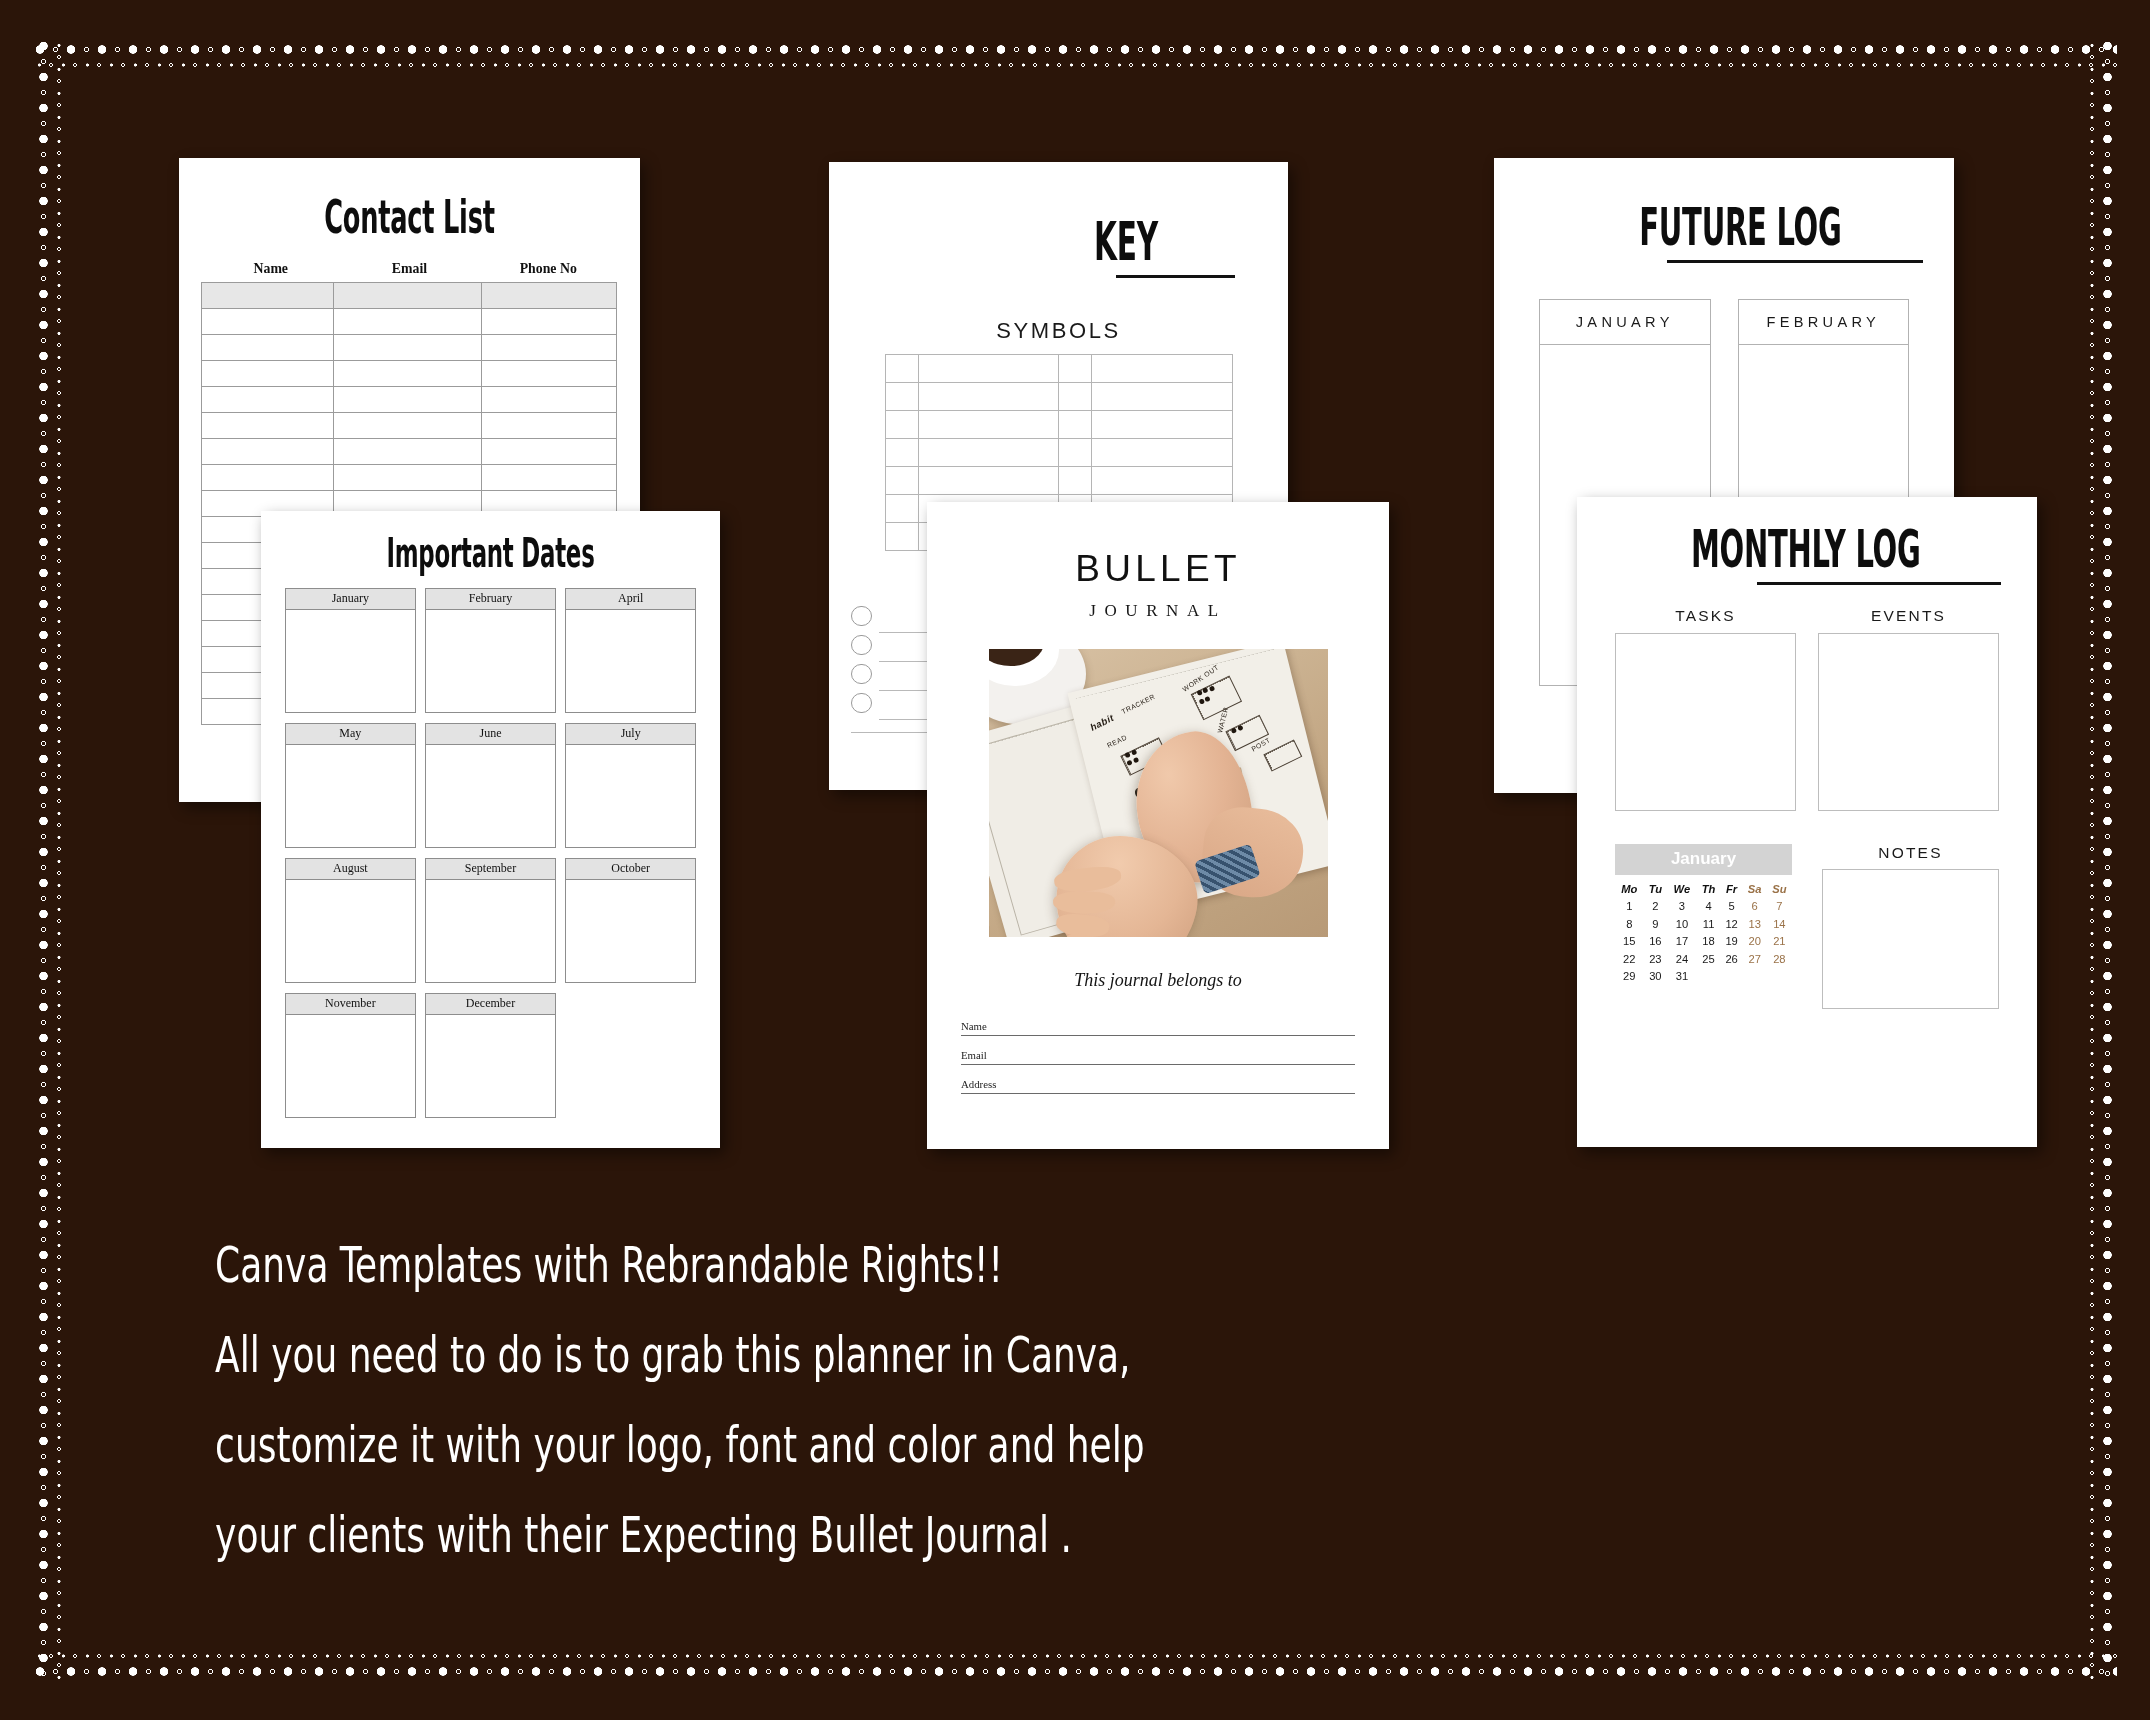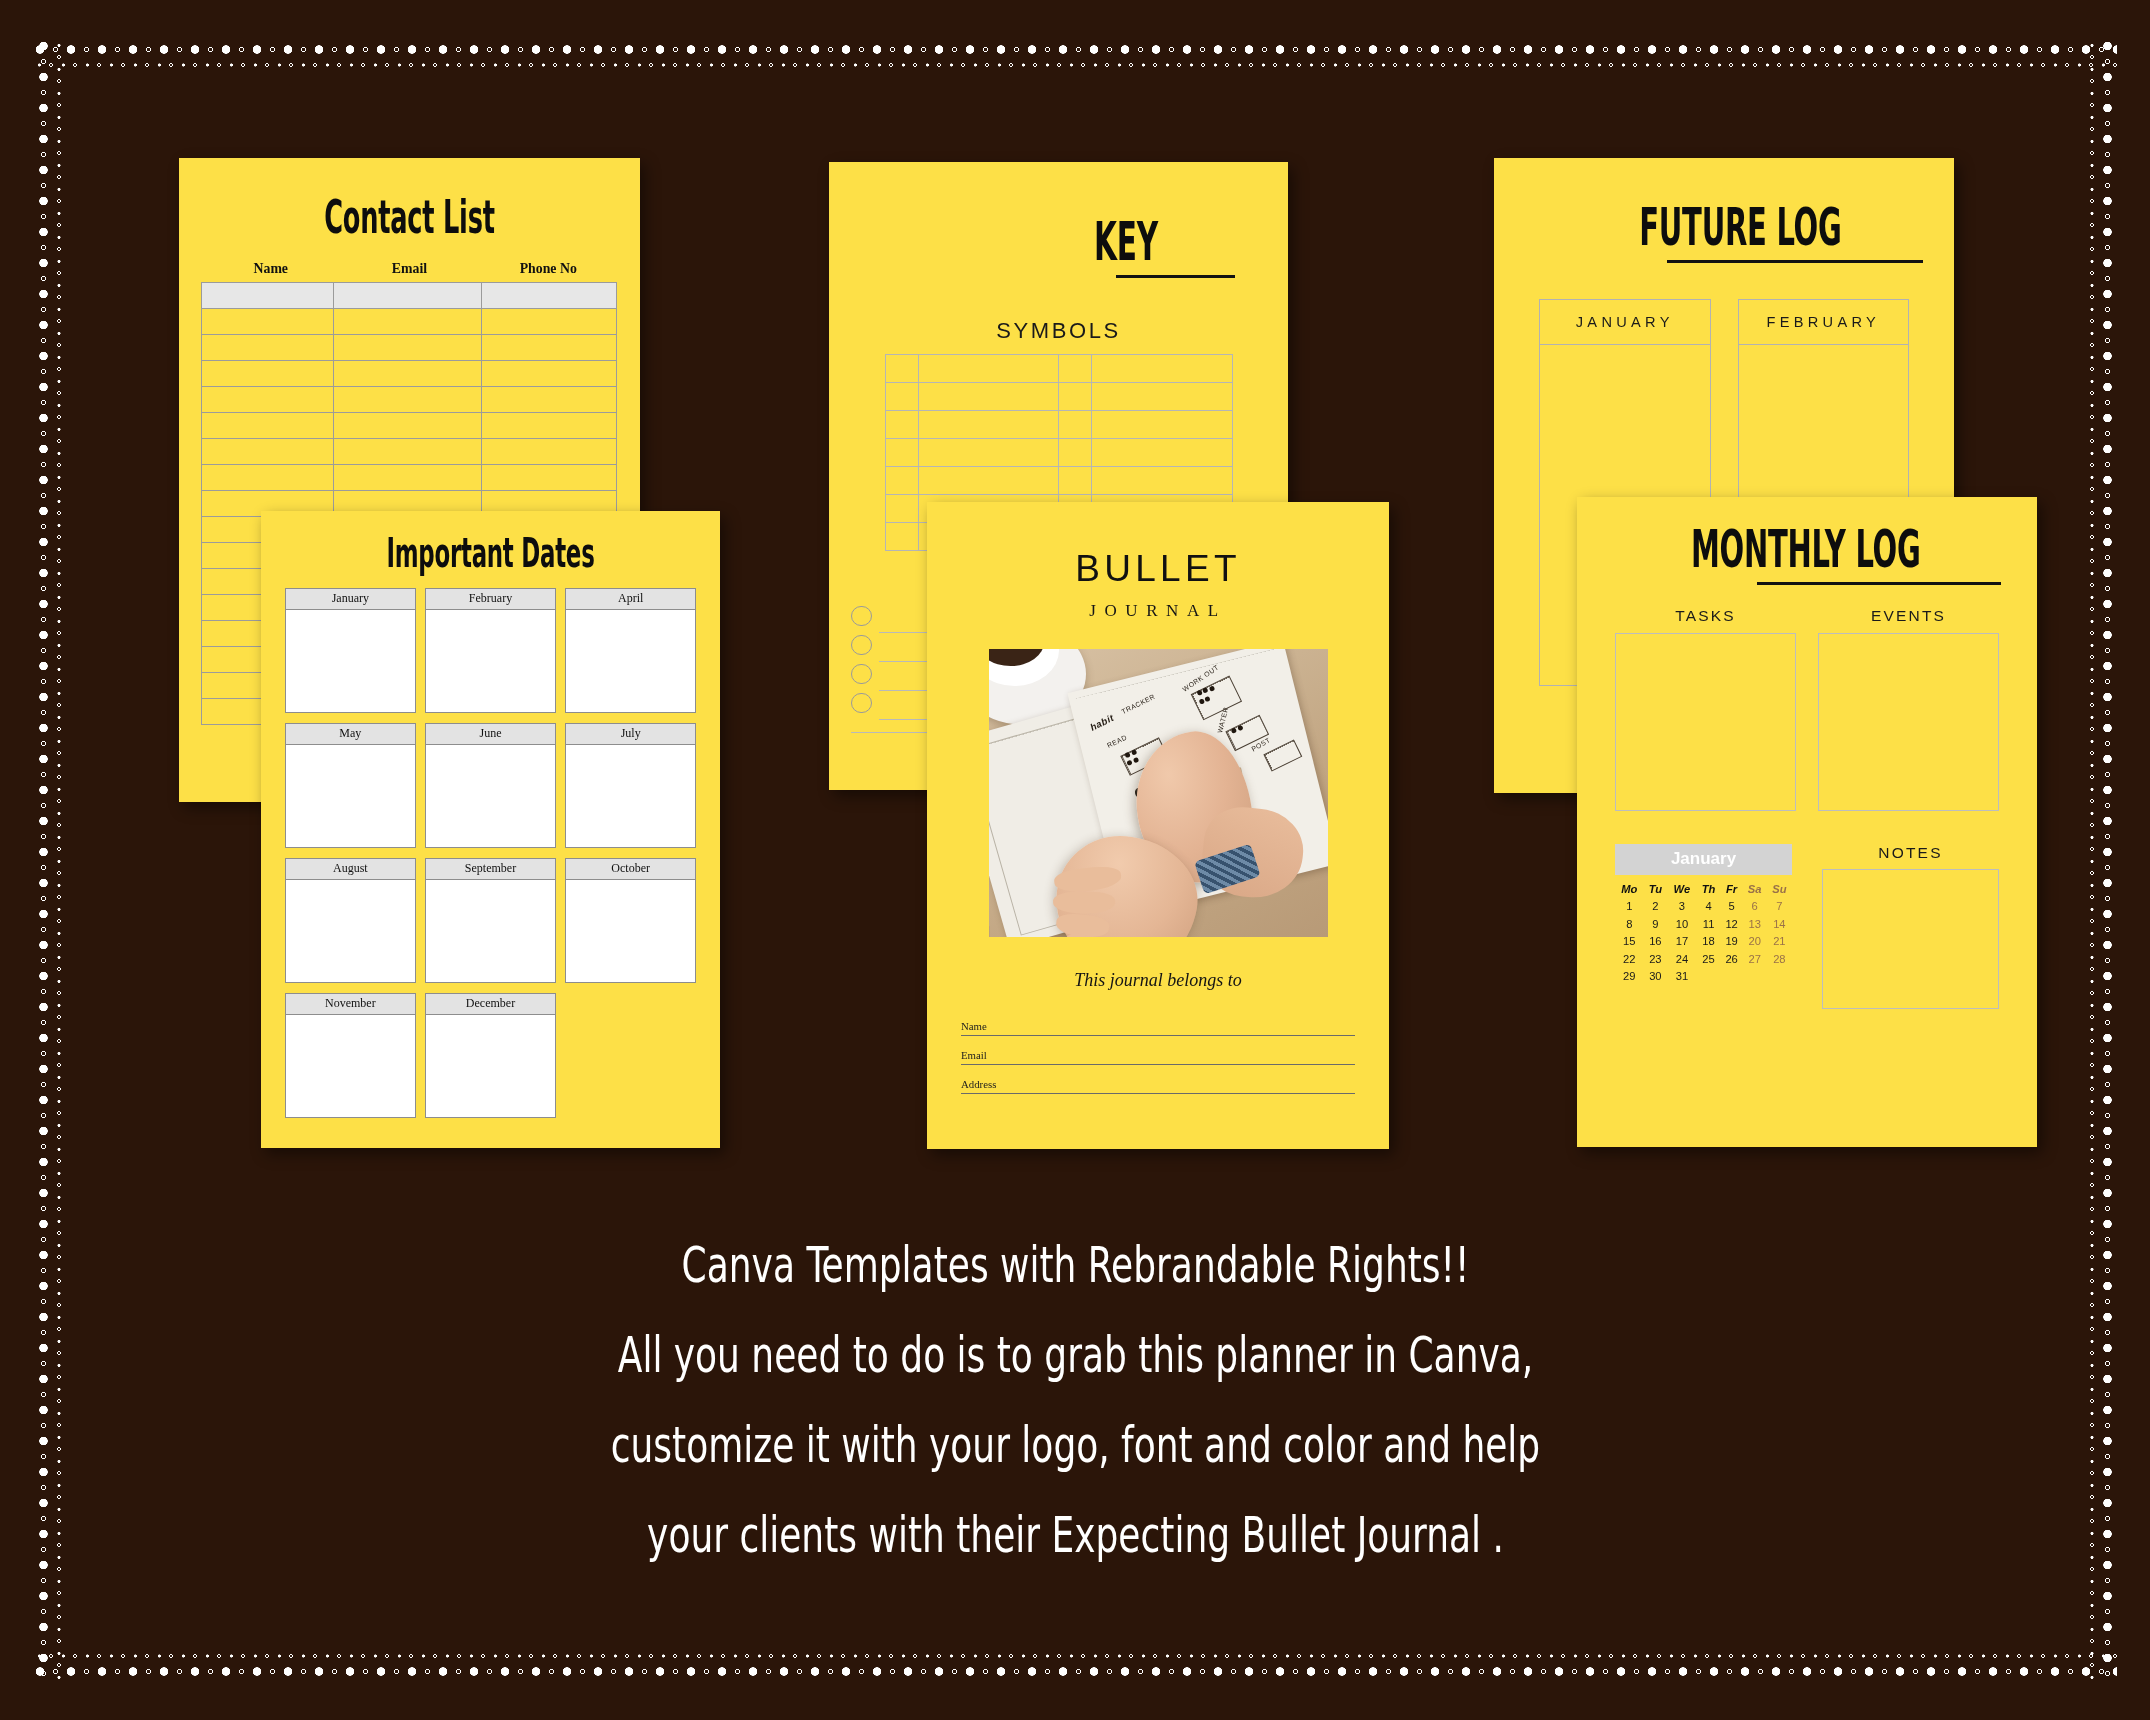--- a/index.html
+++ b/index.html
@@ -44,21 +44,21 @@
     background-image:
       radial-gradient(circle at 50% 5.2px, #fff 1.4px, rgba(255,255,255,0) 1.7px),
       radial-gradient(circle at 50% 17px, rgba(255,255,255,0) 0.9px, #fff 0.9px, #fff 1.6px, rgba(255,255,255,0) 1.8px);
     background-size:12px 24px;
     background-repeat:repeat-y;
   }
 
   
   .sheet{
     position:absolute;
-    background:#fde047;
+    background:#ffffff;
     box-shadow:5.2px 6px 13.8px rgba(0,0,0,.45);
   }
 
   
   .cond-title{
     font-family:"Liberation Sans Narrow","DejaVu Sans Condensed","Liberation Sans", sans-serif;
     font-weight:bold;
     letter-spacing:-0.4px;
     transform:scaleX(.62);
     transform-origin:center;
@@ -339,21 +339,21 @@
   #p-month table.cal td{
     font-size:11.2px; text-align:center; padding:2.8px 0; color:#1a1a1a;
     font-family:"Liberation Sans", sans-serif;
   }
   #p-month table.cal th.we, #p-month table.cal td.we{ color:#9a7248; }
   #p-month .notesbox{ border:0.9px solid #bdbdbd; height:140px; }
 
   
   #footer{
     position:absolute; left:0; right:0; top:1220px;
-    text-align:center; color:#ffffff;
+    color:#ffffff;
   }
   #footer p{
     font-family:"Liberation Sans Narrow","DejaVu Sans Condensed","Liberation Sans", sans-serif;
     font-size:50px; line-height:90px; font-weight:400;
     transform:scaleX(.80); white-space:nowrap;
   }
 </style>
 </head>
 <body>
 

